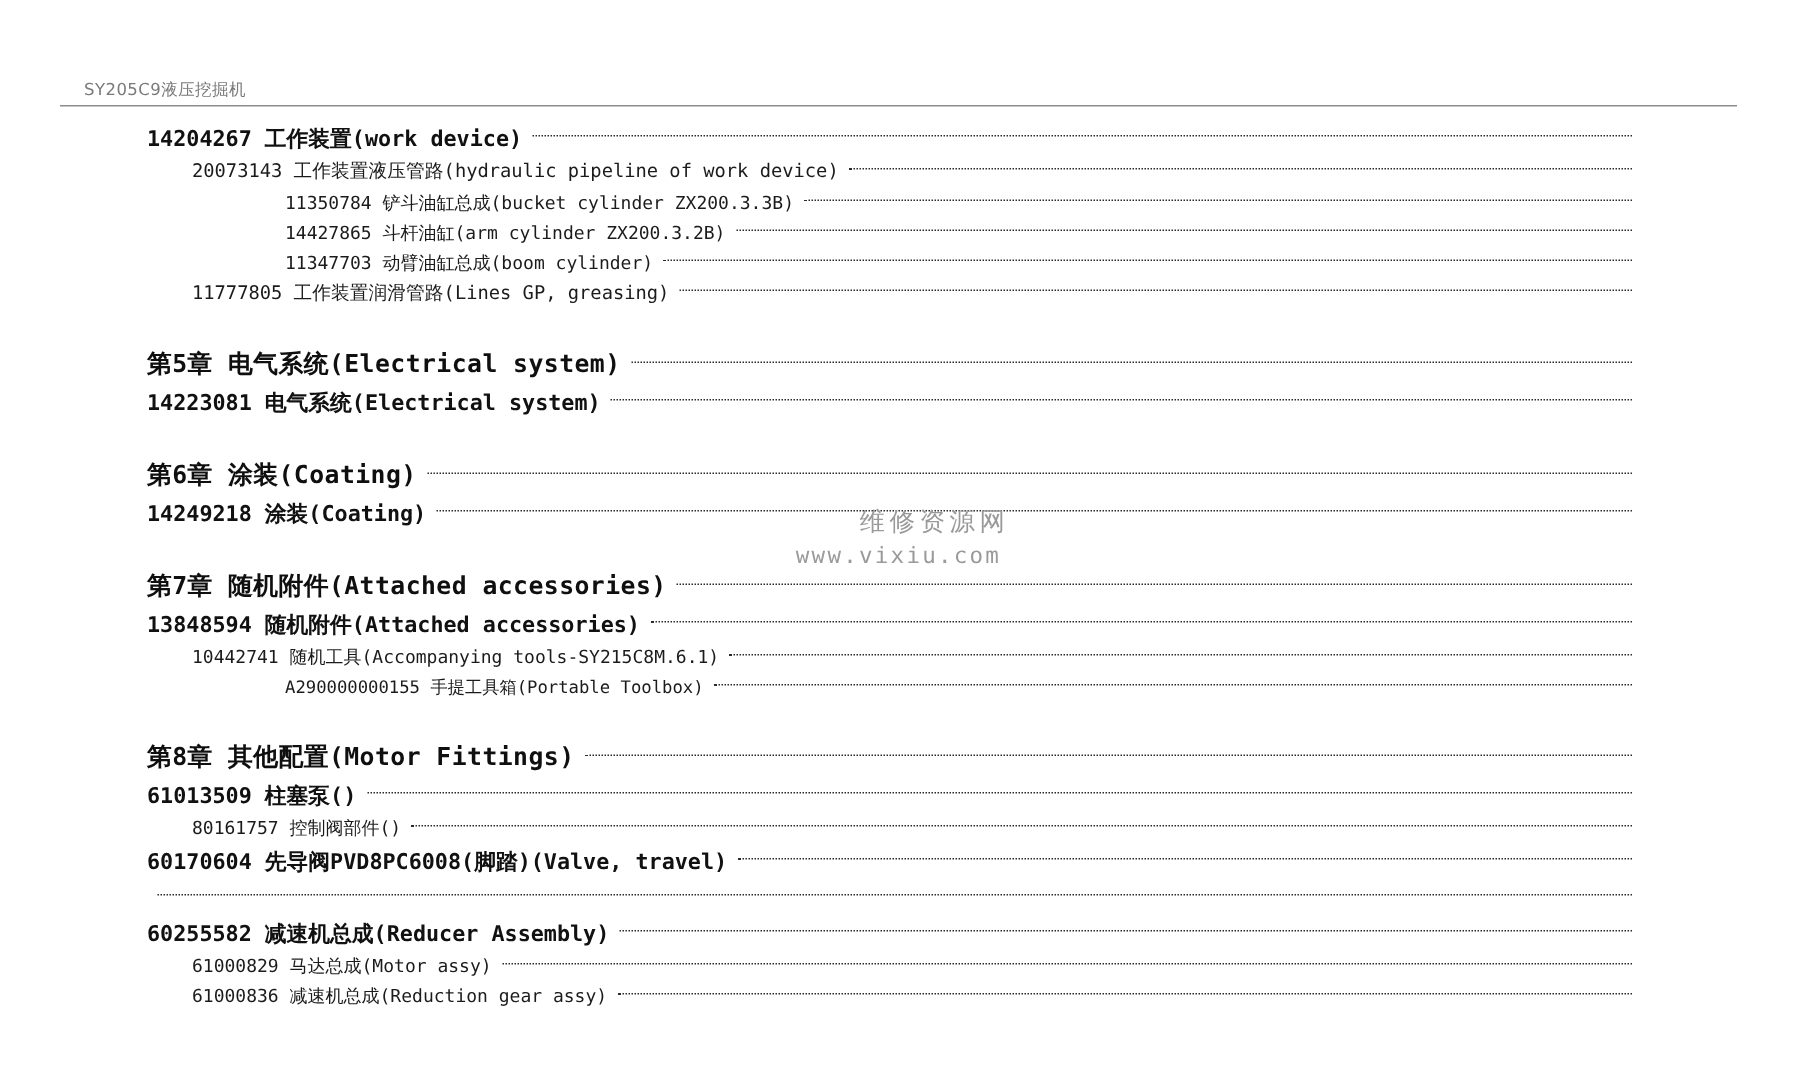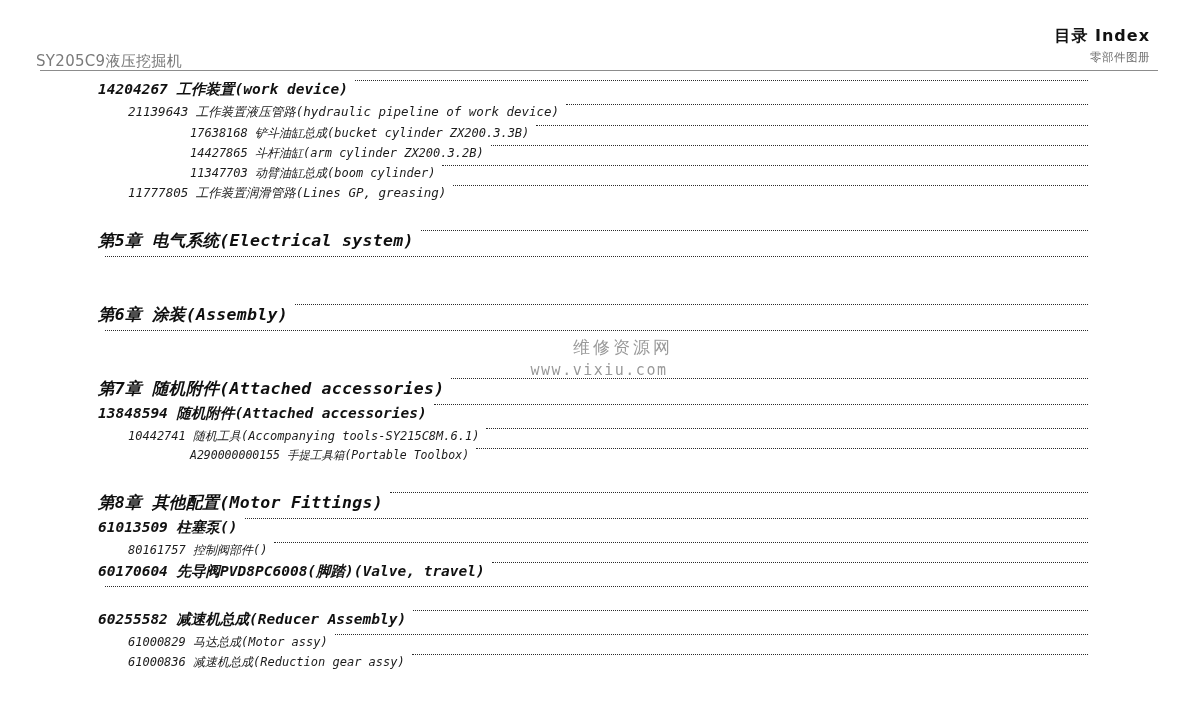--- a/index.html
+++ b/index.html
@@ -45,23 +45,23 @@
   }
   .header-sub {
     font-size: 11.5px;
     color: #6d6d6d;
     line-height: 16px;
     margin-top: 3px;
     letter-spacing: 0.5px;
   }
   .header-left {
     position: absolute;
-    left: 36px;
+    left: 56px;
     top: 52px;
-    font-size: 15px;
+    font-size: 11px;
     color: #7a7a7a;
     letter-spacing: 0.3px;
   }
   .header-rule {
     position: absolute;
     left: 40px;
     top: 70px;
     width: 1118px;
     height: 1px;
     background: #8c8c8c;
@@ -70,24 +70,23 @@
   
   .toc {
     position: absolute;
     left: 0;
     top: 80px;
     width: 1198px;
   }
   .row {
     position: relative;
     display: flex;
-    align-items: flex-start;
+    align-items: center;
     height: 21px;
     padding-left: 0;
-    font-style: italic;
   }
   .row .label {
     white-space: nowrap;
     font-family: "DejaVu Sans Mono", "Liberation Mono", monospace;
   }
   .row .dots {
     flex: 1 1 auto;
     margin: 0 7px 4px 7px;
     border-bottom: 1.6px dotted #2b2b2b;
     min-width: 10px;
@@ -175,41 +174,37 @@
     font-family: "DejaVu Sans Mono", monospace;
     margin-top: 2px;
   }
 </style>
 </head>
 <body>
 
 <div class="page">
 
   <div class="header">
-    <div class="header-right">
-      <div class="header-title">目录 Index</div>
-      <div class="header-sub">零部件图册</div>
-    </div>
     <div class="header-left">SY205C9液压挖掘机</div>
     <div class="header-rule"></div>
   </div>
 
   <div class="toc" id="toc">
       <div class="row lvl-1 ind-1">
         <span class="label">14204267 工作装置(work device)</span>
         <span class="dots"></span>
         <span class="page-no">4-2</span>
       </div>
       <div class="row lvl-2 ind-2">
-        <span class="label">21139643 工作装置液压管路(hydraulic pipeline of work device)</span>
+        <span class="label">20073143 工作装置液压管路(hydraulic pipeline of work device)</span>
         <span class="dots"></span>
         <span class="page-no">4-12</span>
       </div>
       <div class="row lvl-3 ind-3">
-        <span class="label">17638168 铲斗油缸总成(bucket cylinder ZX200.3.3B)</span>
+        <span class="label">11350784 铲斗油缸总成(bucket cylinder ZX200.3.3B)</span>
         <span class="dots"></span>
         <span class="page-no">4-16</span>
       </div>
       <div class="row lvl-3 ind-3">
         <span class="label">14427865 斗杆油缸(arm cylinder ZX200.3.2B)</span>
         <span class="dots"></span>
         <span class="page-no">4-20</span>
       </div>
       <div class="row lvl-3 ind-3">
         <span class="label">11347703 动臂油缸总成(boom cylinder)</span>
@@ -221,30 +216,32 @@
         <span class="dots"></span>
         <span class="page-no">4-28</span>
       </div>
       <div class="gap-lg"></div>
       <div class="row lvl-chapter ind-0">
         <span class="label">第5章 电气系统(Electrical system)</span>
         <span class="dots"></span>
         <span class="page-no">5-1</span>
       </div>
       <div class="row lvl-1 ind-0">
+        <span class="label">14223081 电气系统(Electrical system)</span>
         <span class="dots"></span>
         <span class="page-no">5-2</span>
       </div>
       <div class="gap-lg"></div>
       <div class="row lvl-chapter ind-0">
-        <span class="label">第6章 涂装(Assembly)</span>
+        <span class="label">第6章 涂装(Coating)</span>
         <span class="dots"></span>
         <span class="page-no">6-1</span>
       </div>
       <div class="row lvl-1 ind-0">
+        <span class="label">14249218 涂装(Coating)</span>
         <span class="dots"></span>
         <span class="page-no">6-2</span>
       </div>
       <div class="gap-lg"></div>
       <div class="row lvl-chapter ind-0">
         <span class="label">第7章 随机附件(Attached accessories)</span>
         <span class="dots"></span>
         <span class="page-no">7-1</span>
       </div>
       <div class="row lvl-1 ind-0">

